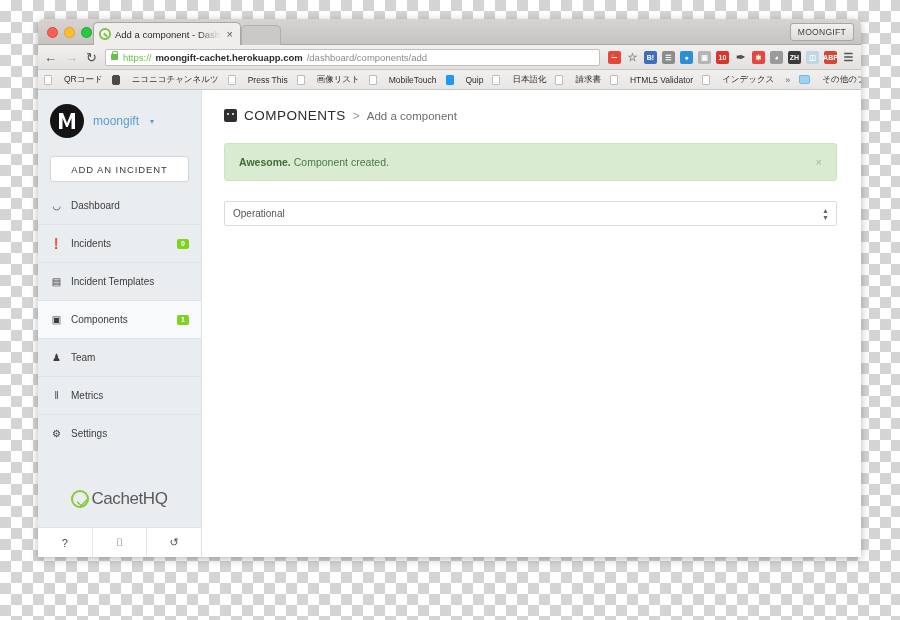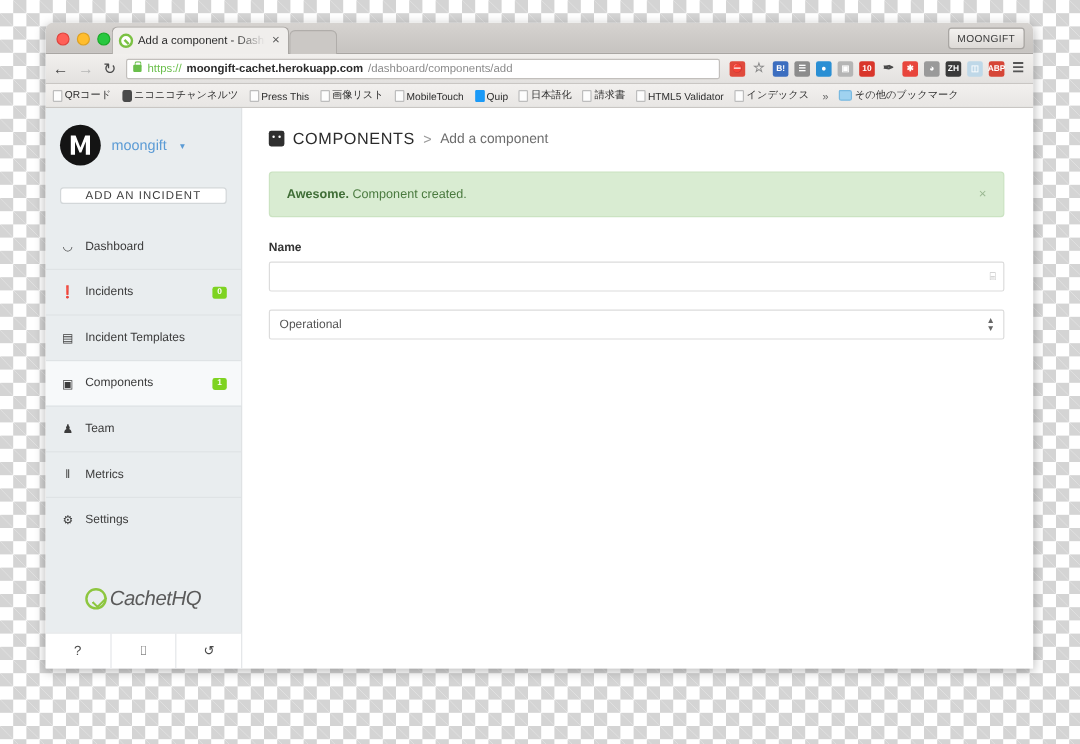--- a/index.html
+++ b/index.html
@@ -108,21 +108,21 @@
   .ei{width:13px;height:13px;border-radius:2px;display:flex;align-items:center;
       justify-content:center;font-size:7px;color:#fff;font-weight:bold;line-height:1;}
   .ei.plain{background:none;color:#6d6d6d;font-size:11px;}
   
   .bookmarks{
     height:20px; background:linear-gradient(#f2f0ee,#e8e6e4);
     border-bottom:1px solid #c9c6c3;
     display:flex; align-items:center; padding:0 6px; gap:9px; flex:none;
     font-size:8.5px; color:#2e2e2e; white-space:nowrap;
   }
-  .bm{display:flex;align-items:center;gap:2px;}
+  .bm{display:flex;align-items:center;gap:12px;}
   .bm-ico{
     width:8px;height:10px;background:#fdfdfd;border:1px solid #bdbdbd;
     border-radius:1px;flex:none;
   }
   .bm-ico.panda{background:#4a4a4a;border-color:#4a4a4a;border-radius:2px;}
   .bm-ico.quip{background:#1b9af7;border-color:#1b9af7;}
   .bm-ico.folder{width:11px;height:9px;background:#9fd2f0;border-color:#79b9e0;border-radius:1px 2px 2px 2px;}
   .bm-chev{color:#666;font-size:9px;margin-left:2px;}
   
   .page{flex:1; display:flex; overflow:hidden; background:#fff;}
@@ -133,21 +133,21 @@
     display:flex; flex-direction:column;
   }
   .brand{display:flex;align-items:center;gap:9px;padding:14px 0 14px 12px;}
   .brand-logo{
     width:34px;height:34px;border-radius:50%;background:#141414;
     flex:none;display:flex;align-items:center;justify-content:center;
   }
   .brand-name{font-size:12px;color:#5b9bd5;}
   .brand-caret{font-size:8px;color:#5b9bd5;margin-left:2px;}
   .add-incident{
-    margin:4px 12px 16px; height:14px; background:#fff;
+    margin:4px 12px 4px; height:26px; background:#fff;
     border:1px solid #d3d7d9; border-radius:3px;
     display:flex;align-items:center;justify-content:center;
     font-size:9.5px; letter-spacing:.9px; color:#3b3b3b;
     cursor:pointer;
   }
   .nav-item{
     height:38px; display:flex; align-items:center; gap:8px;
     padding:0 12px; font-size:10px; color:#3c3c3c;
     border-top:1px solid #dfe3e5; cursor:pointer; position:relative;
   }
@@ -155,21 +155,21 @@
   .nav-item.active{background:#f7f9fa;}
   .nav-label{flex:1;}
   .nav-badge{
     background:#7ed321; color:#fff; font-size:7px; font-weight:bold;
     border-radius:2px; padding:1.5px 4px; line-height:1;
   }
   .nav-ico{width:13px;display:flex;justify-content:center;flex:none;color:#3c3c3c;}
   .sidebar-spacer{flex:1;}
   .cachet-logo{
     display:flex;align-items:center;justify-content:center;gap:0;
-    padding:14px 0 18px; font-size:17px; color:#5a5a5a; letter-spacing:-.4px;font-style:italic;
+    padding:14px 0 18px; font-size:17px; color:#5a5a5a; letter-spacing:-.4px;
   }
   .cachet-mark{
     width:18px;height:18px;border-radius:50%;border:2px solid #8dc63f;
     position:relative; flex:none; margin-right:2px;
   }
   .cachet-mark::after{
     content:""; position:absolute; left:4px; top:5px;
     width:10px;height:5px;border-left:2px solid #8dc63f;border-bottom:2px solid #8dc63f;
     transform:rotate(-45deg); border-radius:1px;
   }
@@ -398,27 +398,20 @@
         <span class="bc-sep">&gt;</span>
         <span class="bc-sub">Add a component</span>
       </div>
 
       <div class="alert">
         <b>Awesome.</b>
         <span>Component created.</span>
         <span class="alert-x">×</span>
       </div>
 
-      <div class="field">
-        <label class="flabel">Name</label>
-        <div class="input-wrap">
-          <input class="finput" value="" style="">
-          <span class="input-adorn">⌸</span>
-        </div>
-      </div>
 
       <div class="field">
         <div class="input-wrap">
           <select class="fselect" id="status-select"><option value="Operational">Operational</option><option value="Performance Issues">Performance Issues</option><option value="Partial Outage">Partial Outage</option><option value="Major Outage">Major Outage</option></select>
           <span class="sel-arrows">▲<br>▼</span>
         </div>
       </div>
 
 
 

